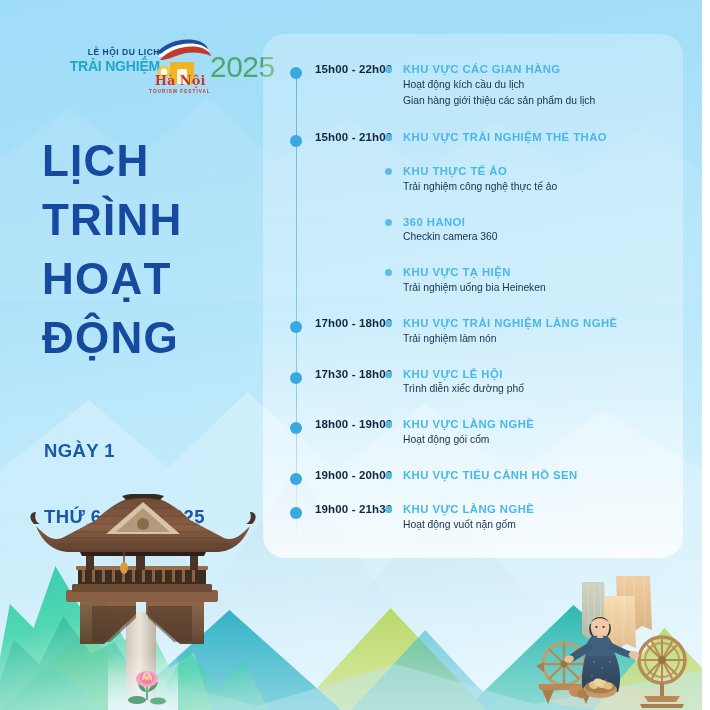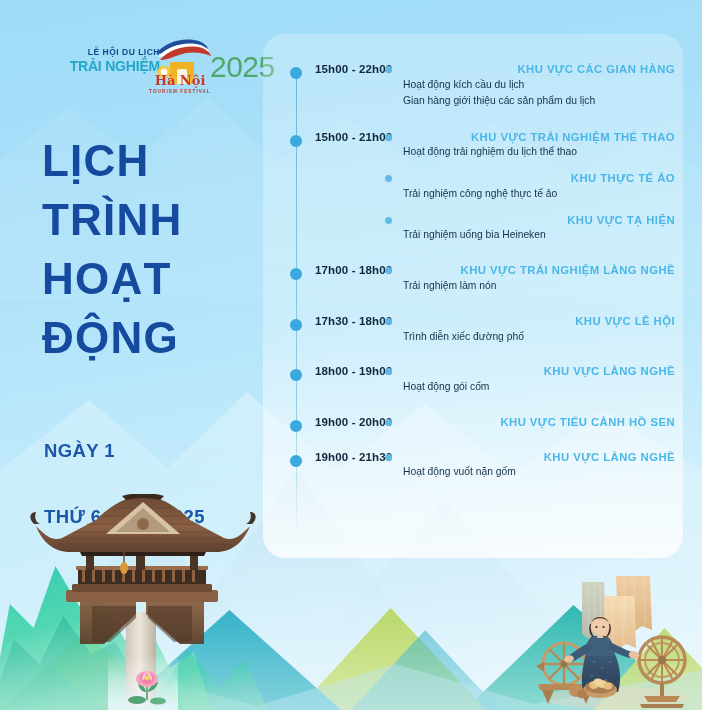--- a/index.html
+++ b/index.html
@@ -196,41 +196,40 @@
 
   .acts {
     flex: 1 1 auto;
     padding-right: 8px;
   }
 
   .act {
     position: relative;
     padding-left: 18px;
   }
-  .act + .act { margin-top: 11px; }
+  .act + .act { margin-top: 20px; }
 
   .dot-minor {
     position: absolute;
     left: 0;
     top: 4px;
     width: 7px;
     height: 7px;
     border-radius: 50%;
     background: #5fbbe6;
   }
 
   .act-title {
     display: block;
     font-size: 11.3px;
     font-weight: 700;
     letter-spacing: 0.45px;
     color: #4ab7e8;
     line-height: 1.3;
     white-space: nowrap;
-    text-align: right;
   }
   .act-desc {
     display: block;
     font-size: 10.3px;
     font-weight: 400;
     color: #16314a;
     line-height: 1.45;
     margin-top: 1px;
     white-space: nowrap;
   }
@@ -343,26 +342,30 @@
               </div>
             </div>
           </div>
           <div class="entry" style="margin-top: 21px;">
             <span class="dot-major"></span>
             <div class="time">15h00 - 21h00</div>
             <div class="acts">
               <div class="act">
                 <span class="dot-minor"></span>
                 <span class="act-title">KHU VỰC TRẢI NGHIỆM THỂ THAO</span>
-                <span class="act-desc">Hoạt động trải nghiệm du lịch thể thao</span>
               </div>
               <div class="act">
                 <span class="dot-minor"></span>
                 <span class="act-title">KHU THỰC TẾ ẢO</span>
                 <span class="act-desc">Trải nghiệm công nghệ thực tế ảo</span>
+              </div>
+              <div class="act">
+                <span class="dot-minor"></span>
+                <span class="act-title">360 HANOI</span>
+                <span class="act-desc">Checkin camera 360</span>
               </div>
               <div class="act">
                 <span class="dot-minor"></span>
                 <span class="act-title">KHU VỰC TẠ HIỆN</span>
                 <span class="act-desc">Trải nghiệm uống bia Heineken</span>
               </div>
             </div>
           </div>
           <div class="entry" style="margin-top: 20px;">
             <span class="dot-major"></span>

